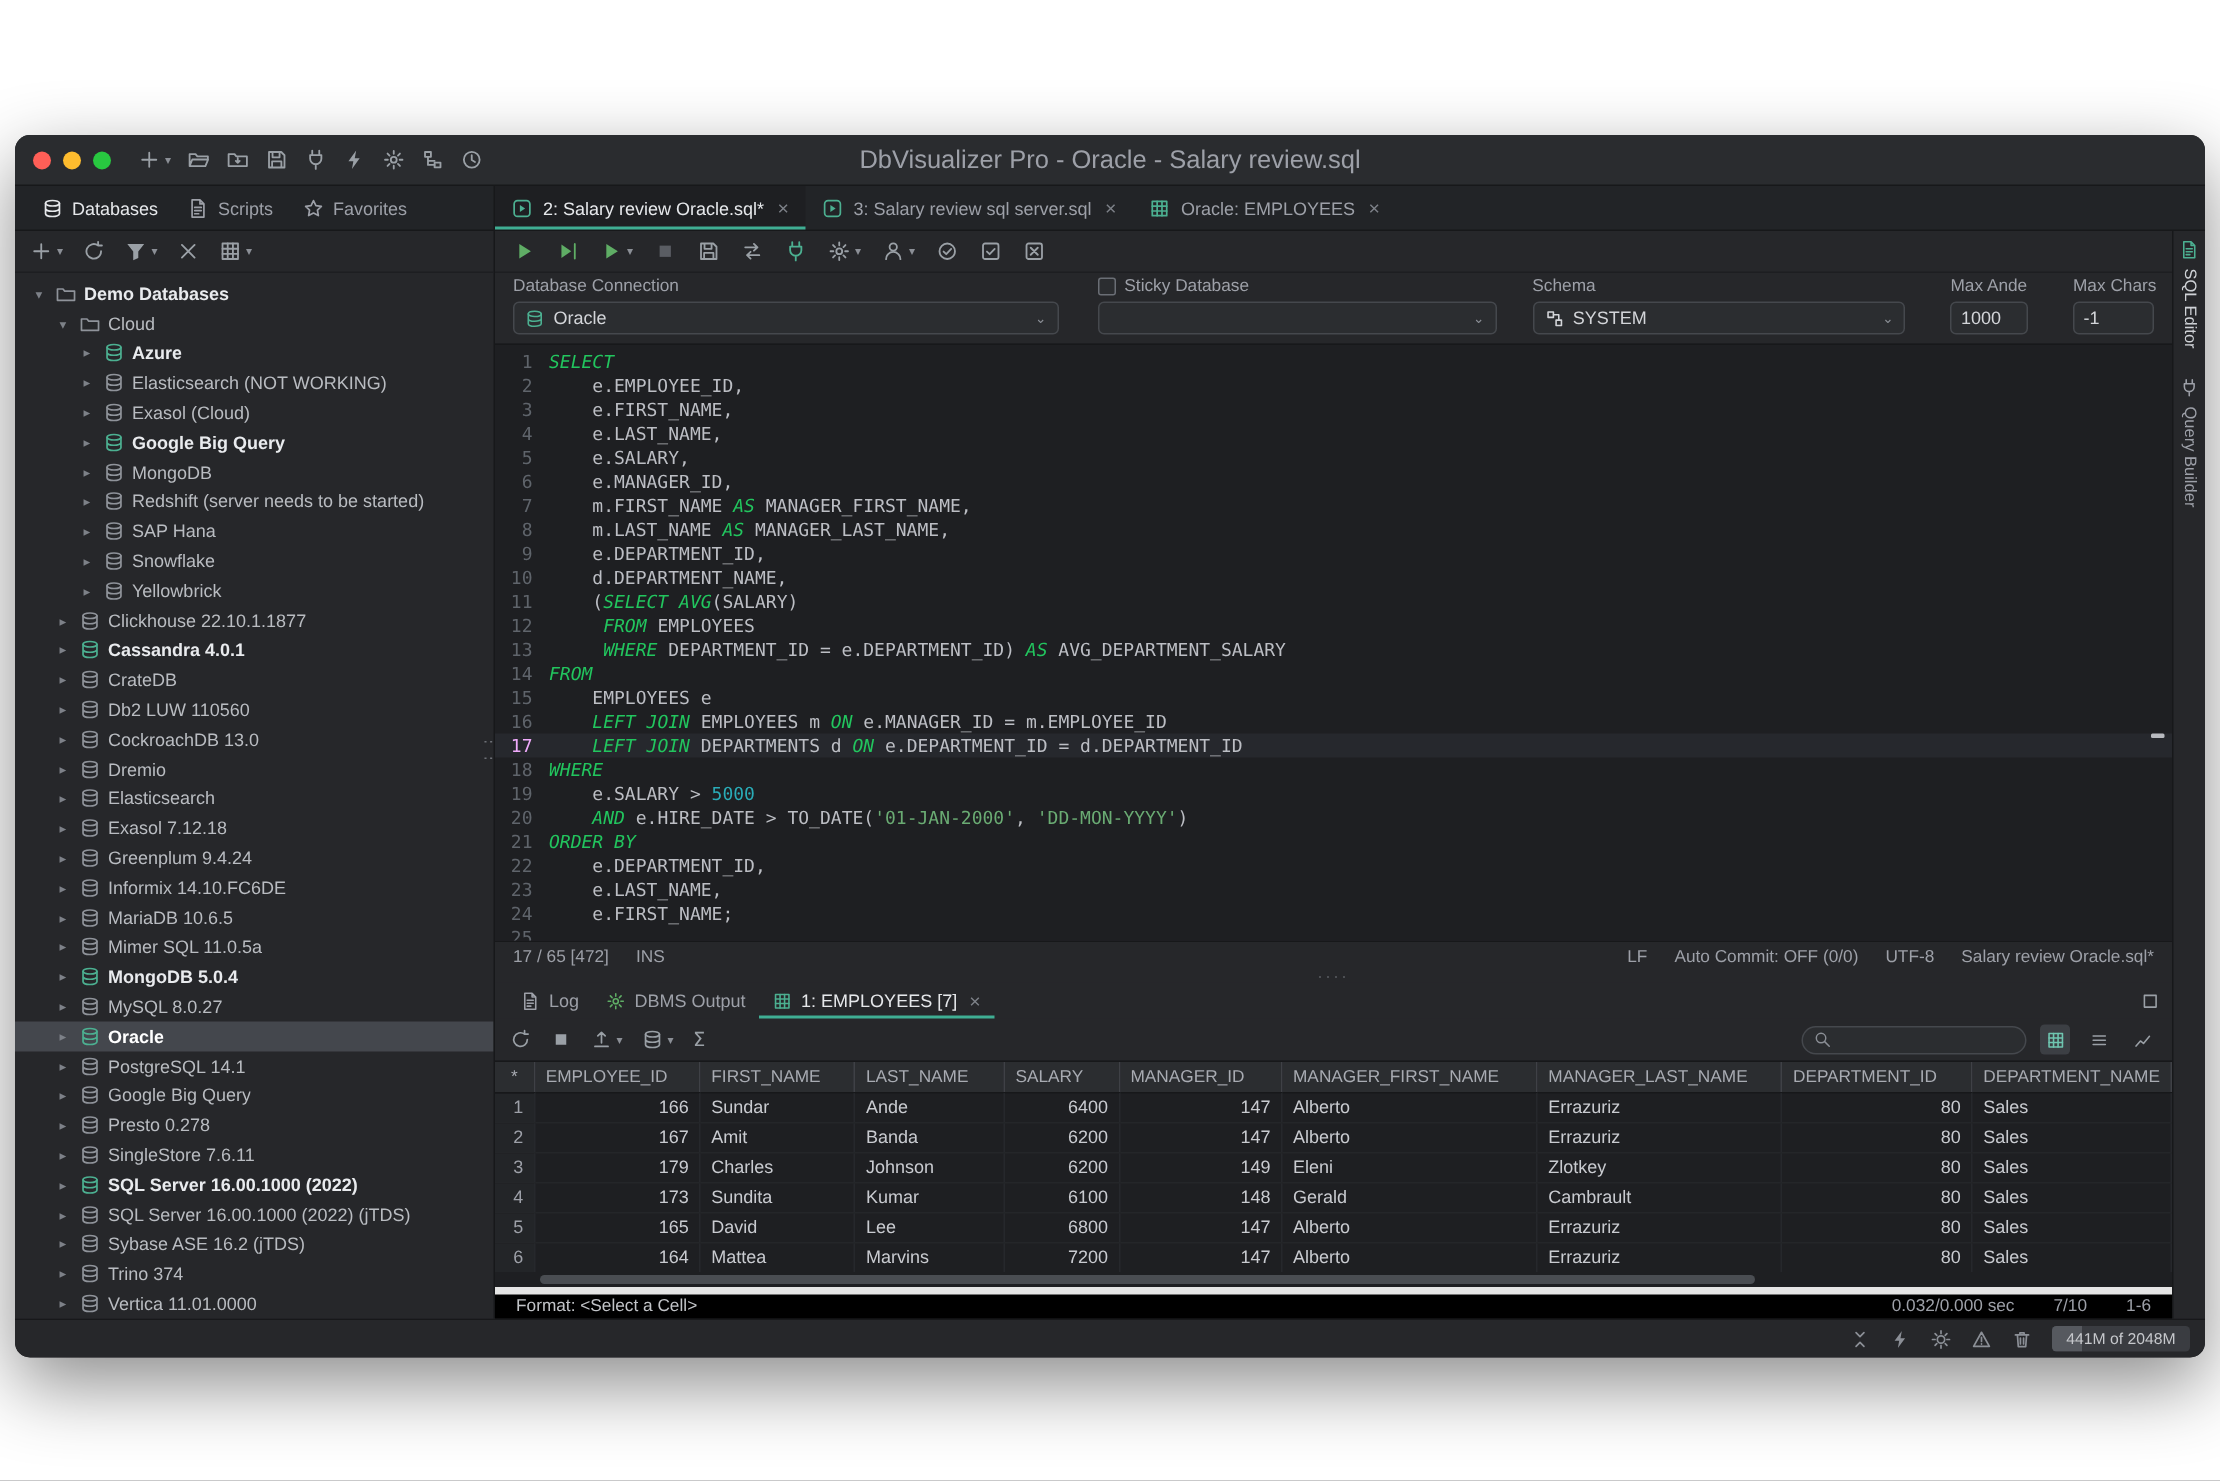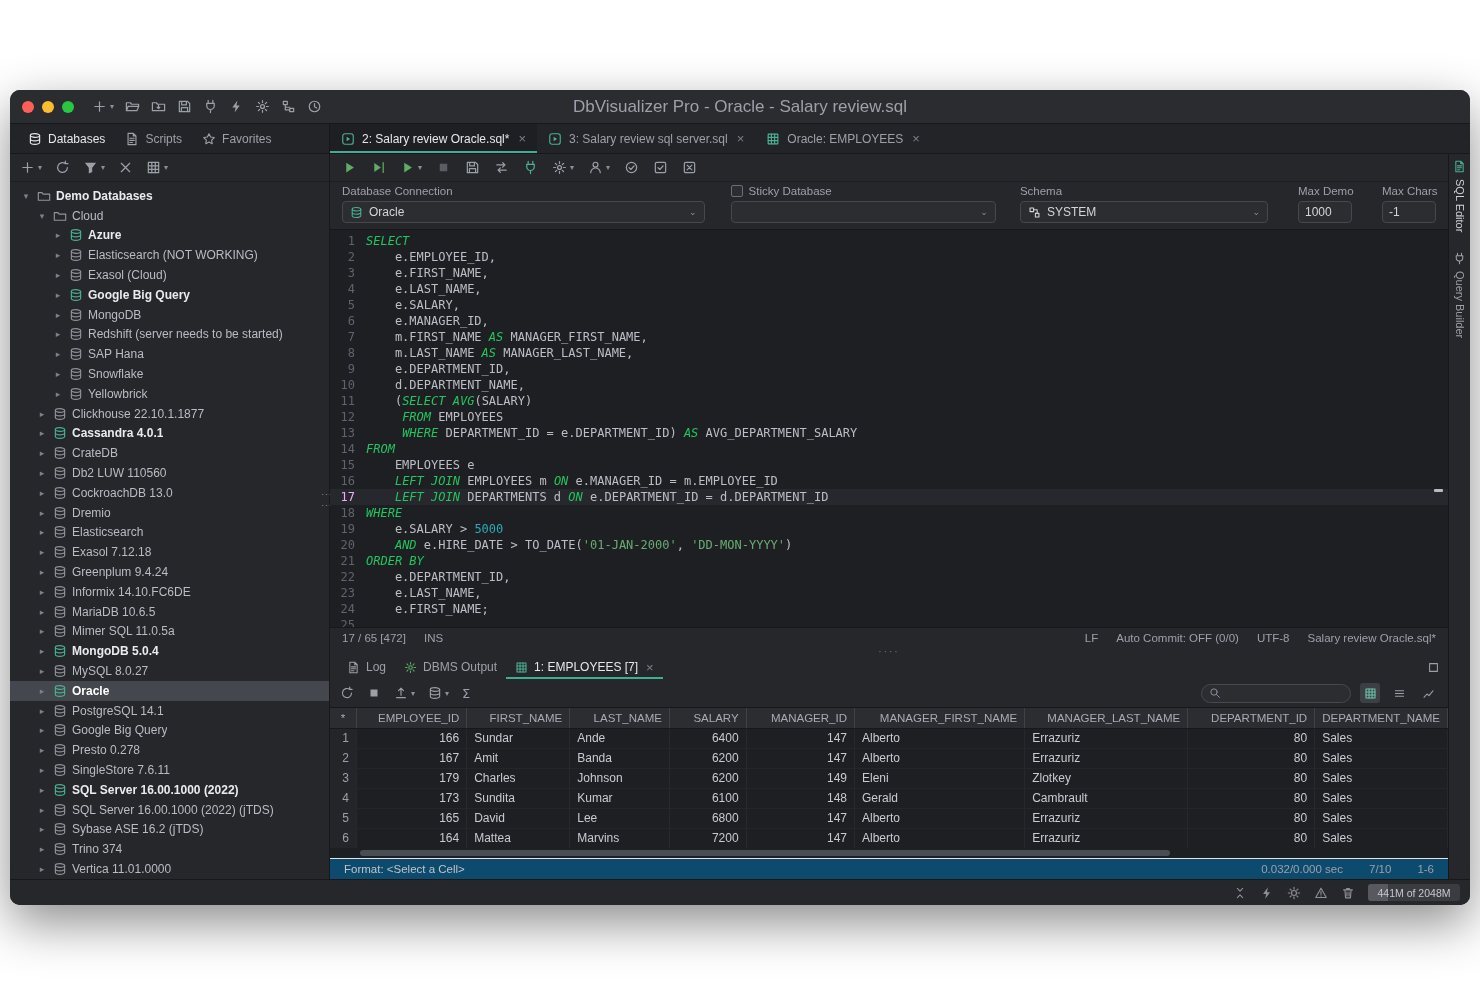--- a/index.html
+++ b/index.html
@@ -82,31 +82,31 @@
   .rt-right{margin-left:auto;display:flex;align-items:center;gap:9px;}
   .search-pill{width:150px;height:19px;border:1px solid #45484d;border-radius:10px;background:#2b2d30;
     display:flex;align-items:center;padding:0 7px;gap:5px;color:#8b8f96;}
   .search-pill input{background:transparent;border:none;outline:none;color:#d3d5d9;width:110px;font-size:11.5px;}
   .rt-ic{display:flex;align-items:center;justify-content:center;width:20px;height:20px;border-radius:3px;}
   .rt-ic.active{background:#3c3f44;color:#6fc5b0;}
   .sigma{font-size:13px;color:#9aa0a6;font-family:"DejaVu Sans",sans-serif;}
   
   .grid{height:151px;flex:none;background:#1e1f22;overflow:hidden;position:relative;border-top:1px solid #17181a;}
   table{border-collapse:collapse;table-layout:fixed;}
-  th{height:20px;background:#2b2d30;color:#a8abb2;font-weight:normal;font-size:11.5px;text-align:right;
+  th{height:20px;background:#2b2d30;color:#a8abb2;font-weight:normal;font-size:11.5px;text-align:left;
     padding:0 7px;border-right:1px solid #3f4146;border-bottom:1px solid #17181a;overflow:hidden;white-space:nowrap;}
   th.corner{text-align:center;padding:0;}
   td{height:20px;color:#c9cbd0;font-size:12px;padding:0 7px;border-right:1px solid #26282c;
     border-bottom:1px solid #242629;overflow:hidden;white-space:nowrap;}
   td.rn{color:#9da0a8;text-align:right;background:#232528;}
   td.num{text-align:right;}
   .hscroll{position:absolute;left:0;right:0;bottom:0;height:10px;background:#1e1f22;}
   .hthumb{position:absolute;left:30px;bottom:2px;width:810px;height:6px;background:#4a4d52;border-radius:3px;}
   .grid-status{height:21px;flex:none;display:flex;align-items:center;padding:0 14px;color:#c2c4c8;
-    font-size:11.5px;background:#0c4a6e;border-top:1px solid #e5e5e5;gap:26px;}
+    font-size:11.5px;background:#000000;border-top:5px solid #e5e5e5;gap:26px;}
   .gs-right{margin-left:auto;display:flex;gap:26px;color:#9da0a8;}
   
   .right-strip{width:22px;flex:none;border-left:1px solid #17181a;background:#26272a;display:flex;
     flex-direction:column;align-items:center;padding-top:6px;gap:20px;}
   .vtab{display:flex;flex-direction:column;align-items:center;gap:6px;color:#9da0a8;}
   .vtab.active{color:#cfd2d6;}
   .vtext{writing-mode:vertical-rl;font-size:11px;}
   
   .footer{height:26px;flex:none;background:#26272a;border-top:1px solid #17181a;display:flex;
     align-items:center;justify-content:flex-end;gap:13px;padding:0 10px;color:#8b8f96;}
@@ -734,21 +734,21 @@
                   <rect x="2.5" y="2.5" width="4.4" height="4.4"></rect>
                   <rect x="9.1" y="9.1" width="4.4" height="4.4"></rect>
                   <path d="M7 4.7h4.3V9"></path>
                 </svg>
               </span>
             <span>SYSTEM</span>
             <span class="dchev">⌄</span>
           </div>
         </div>
         <div class="cgroup" style="width:54px;margin-right:14px;">
-          <span class="clabel">Max Demo</span>
+          <span class="clabel">Max Ande</span>
           <input class="ti" value="1000" style="">
         </div>
         <div class="cgroup" style="width:54px;">
           <span class="clabel">Max Chars</span>
           <input class="ti" value="-1" style="">
         </div>
       </div>
 
       <div class="editor" id="editor">
           <div>

